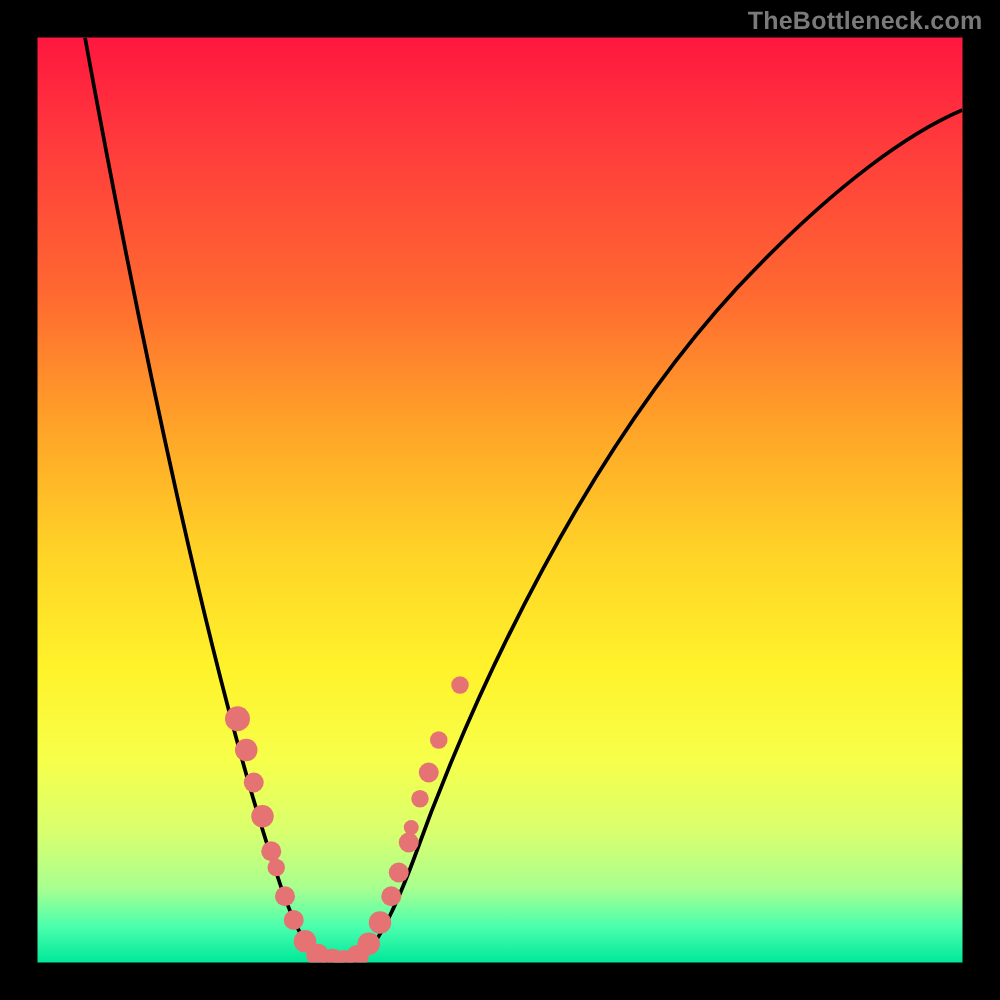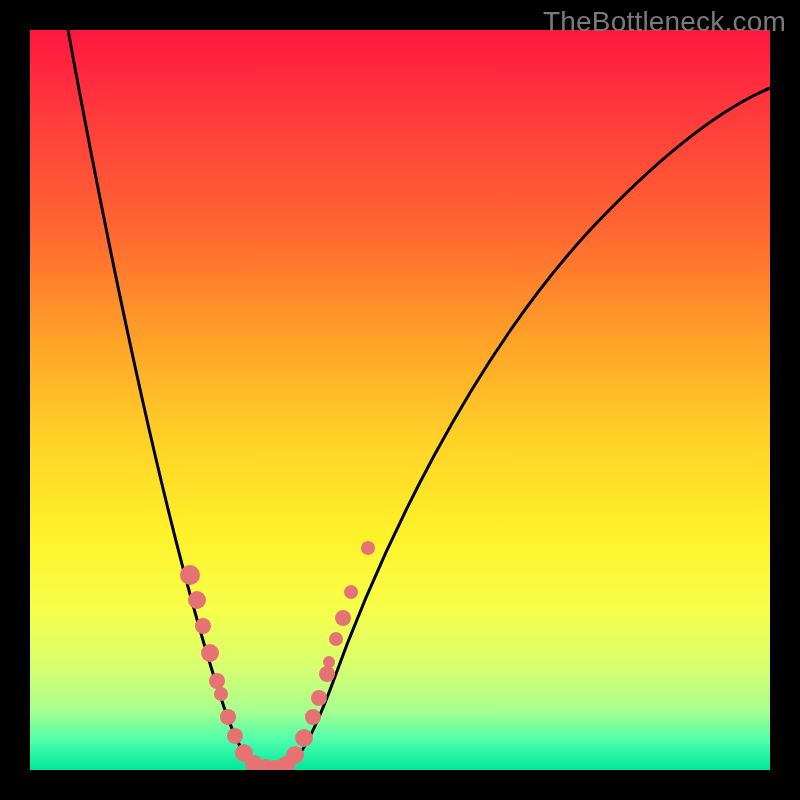--- a/index.html
+++ b/index.html
@@ -36,22 +36,22 @@
     #a8ff8f 92%,
     #4dffad 96%,
     #00e89a 100%
   );
 }
 .watermark {
   position: absolute;
   top: 6px;
   right: 14px;
   color: #7a7a7a;
-  font-size: 28px;
-  font-weight: 400;
+  font-size: 20px;
+  font-weight: 700;
   letter-spacing: 0.2px;
   user-select: none;
 }
 svg.curve {
   position: absolute;
   left: 0;
   top: 0;
   width: 740px;
   height: 740px;
 }

